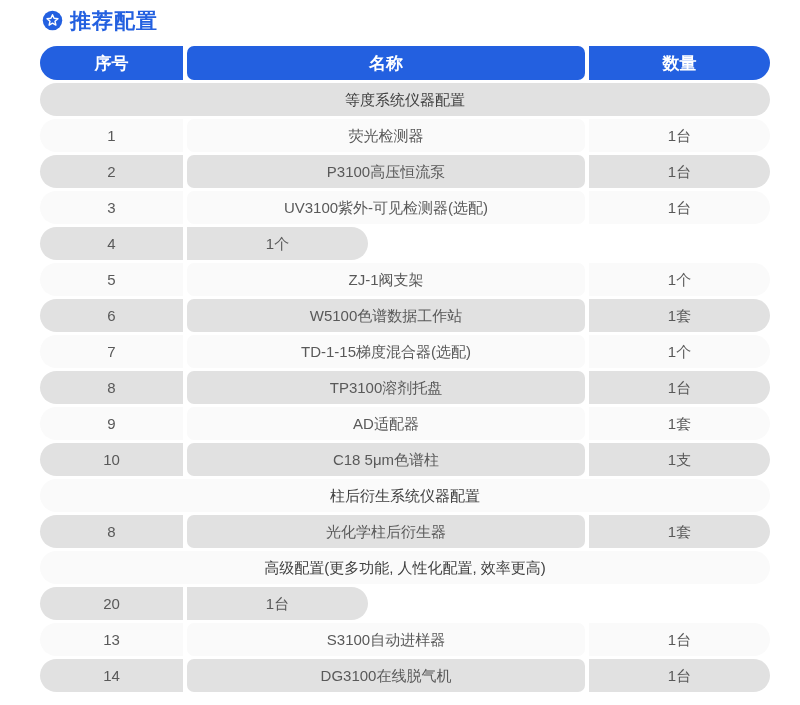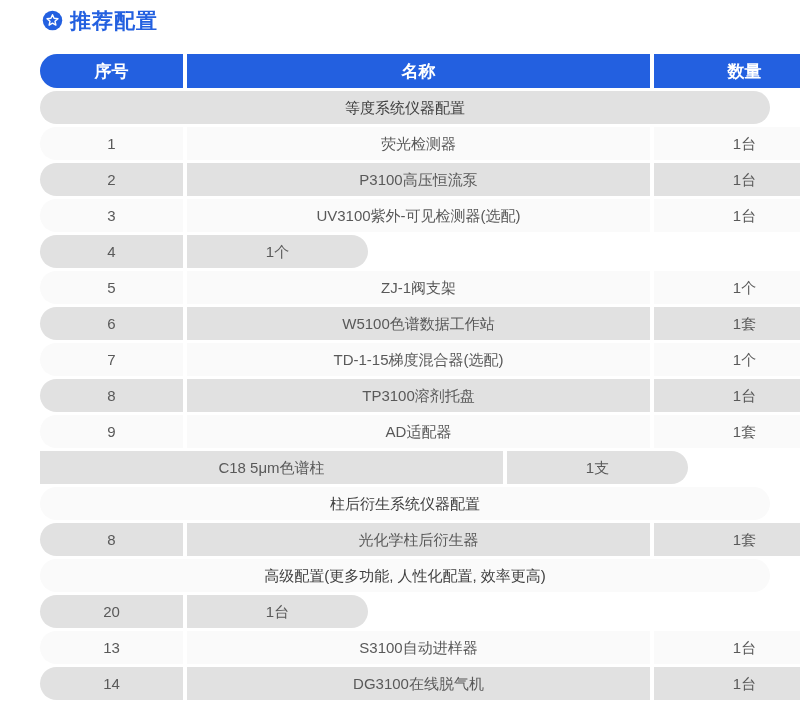--- a/index.html
+++ b/index.html
@@ -12,29 +12,29 @@
   *{box-sizing:border-box;}
   html,body{margin:0;padding:0;}
   body{
     width:800px;height:705px;background:#ffffff;overflow:hidden;
     font-family:"Liberation Sans","DejaVu Sans",sans-serif;
   }
   .wrap{padding:10px 30px 0 40px;}
   .title-row{display:flex;align-items:flex-start;gap:7px;height:24px;margin-left:2px;}
   .title-icon{width:21px;height:21px;display:block;flex:none;}
   .title-text{font-size:21px;font-weight:bold;color:var(--accent);letter-spacing:1px;line-height:1;}
-  .table{width:730px;margin-top:20px;}
+  .table{width:730px;margin-top:12px;}
   .trow{display:flex;gap:4px;height:33px;margin-bottom:3px;}
   .trow.header{height:34px;}
   .cell{
     display:flex;align-items:center;justify-content:center;
     font-size:15px;color:var(--cell-text);line-height:1;white-space:nowrap;
   }
   .c1{width:143px;flex:none;border-radius:17px 0 0 17px;}
-  .c2{width:463px;flex:none;}
+  .c2{width:398px;flex:none;border-radius:7px;}
   .c3{width:181px;flex:none;border-radius:0 17px 17px 0;}
   .header .cell{background:var(--accent);color:#ffffff;font-weight:bold;font-size:17px;}
   .gray{background:var(--row-gray);}
   .light{background:var(--row-light);}
   .section-cell{width:730px;flex:none;border-radius:17px;font-weight:normal;color:var(--section-text);font-size:15px;}
 </style>
 </head>
 <body>
 
 <div class="wrap">
@@ -95,20 +95,21 @@
           <div class="cell c1 gray">8</div>
           <div class="cell c2 gray">TP3100溶剂托盘</div>
           <div class="cell c3 gray">1台</div>
         </div>
         <div class="trow">
           <div class="cell c1 light">9</div>
           <div class="cell c2 light">AD适配器</div>
           <div class="cell c3 light">1套</div>
         </div>
         <div class="trow">
+          <div class="cell c1 gray">10</div>
           <div class="cell c2 gray">C18 5μm色谱柱</div>
           <div class="cell c3 gray">1支</div>
         </div>
         <div class="trow">
           <div class="cell section-cell light">柱后衍生系统仪器配置</div>
         </div>
         <div class="trow">
           <div class="cell c1 gray">8</div>
           <div class="cell c2 gray">光化学柱后衍生器</div>
           <div class="cell c3 gray">1套</div>

